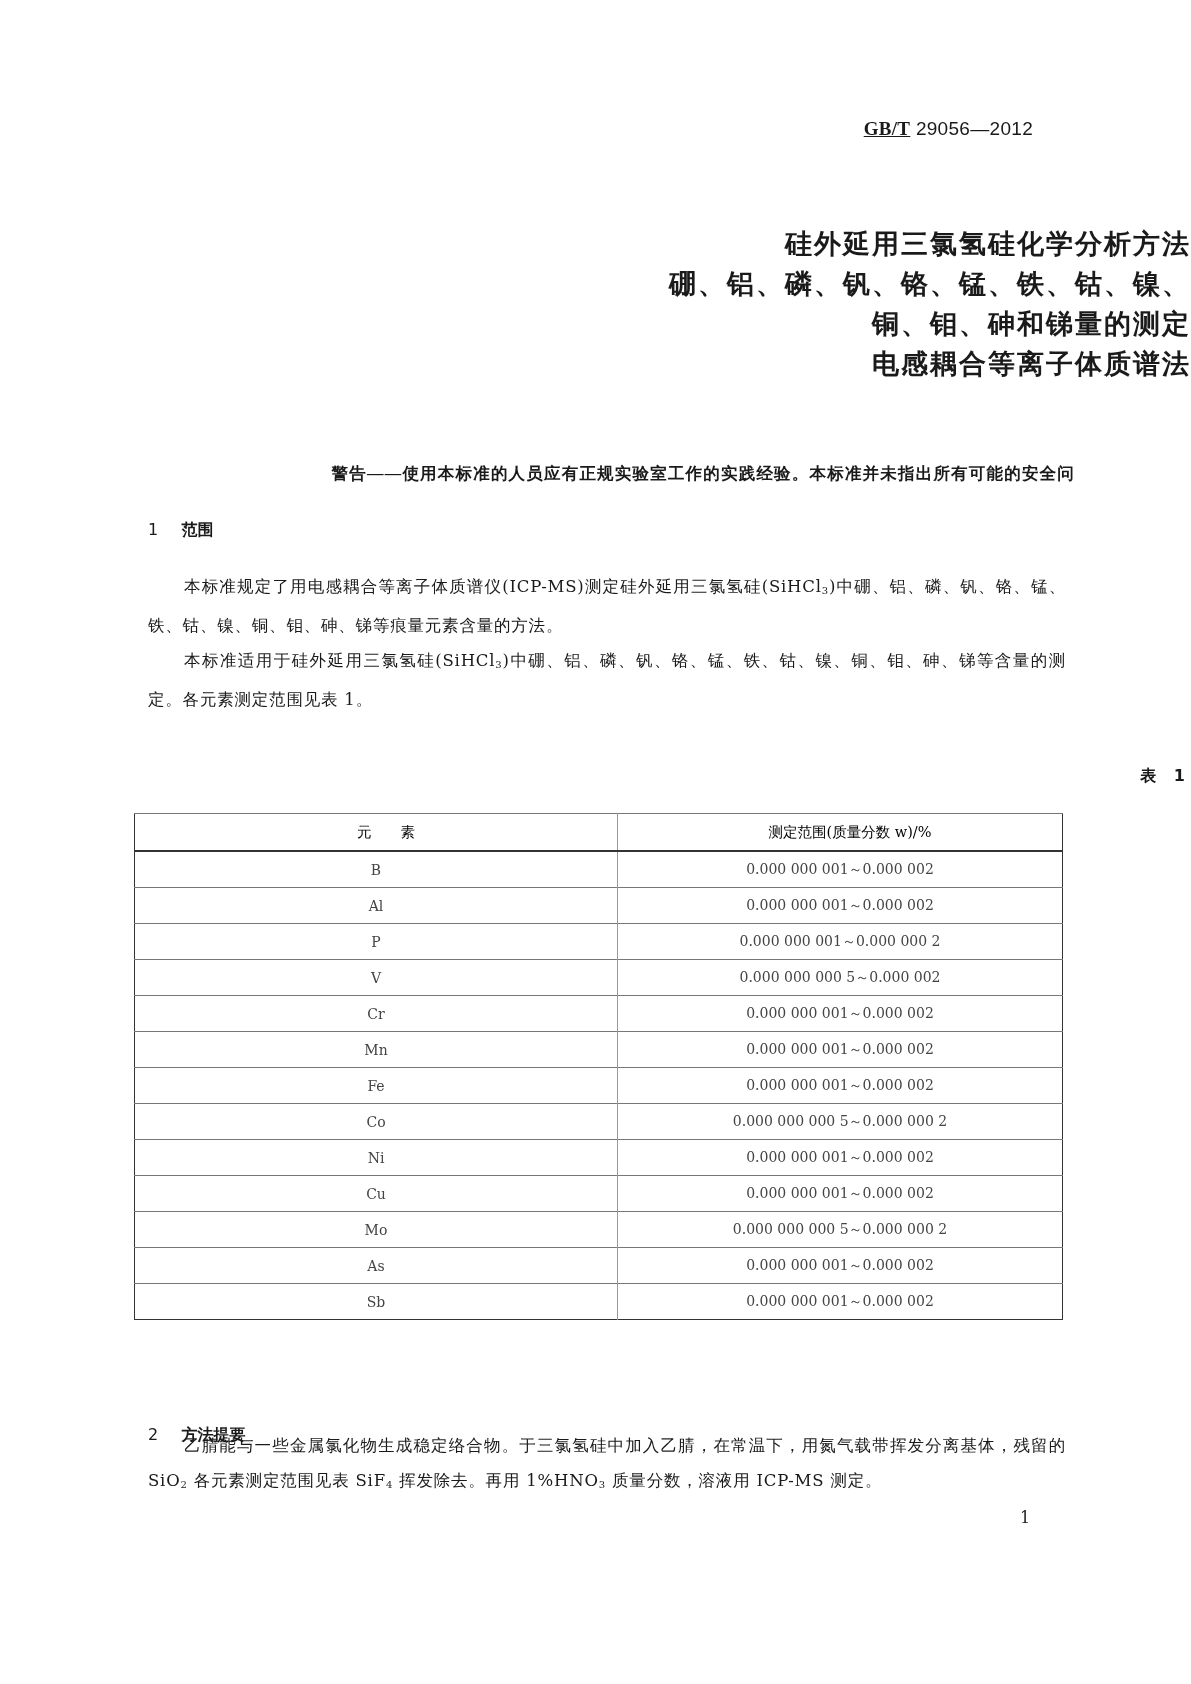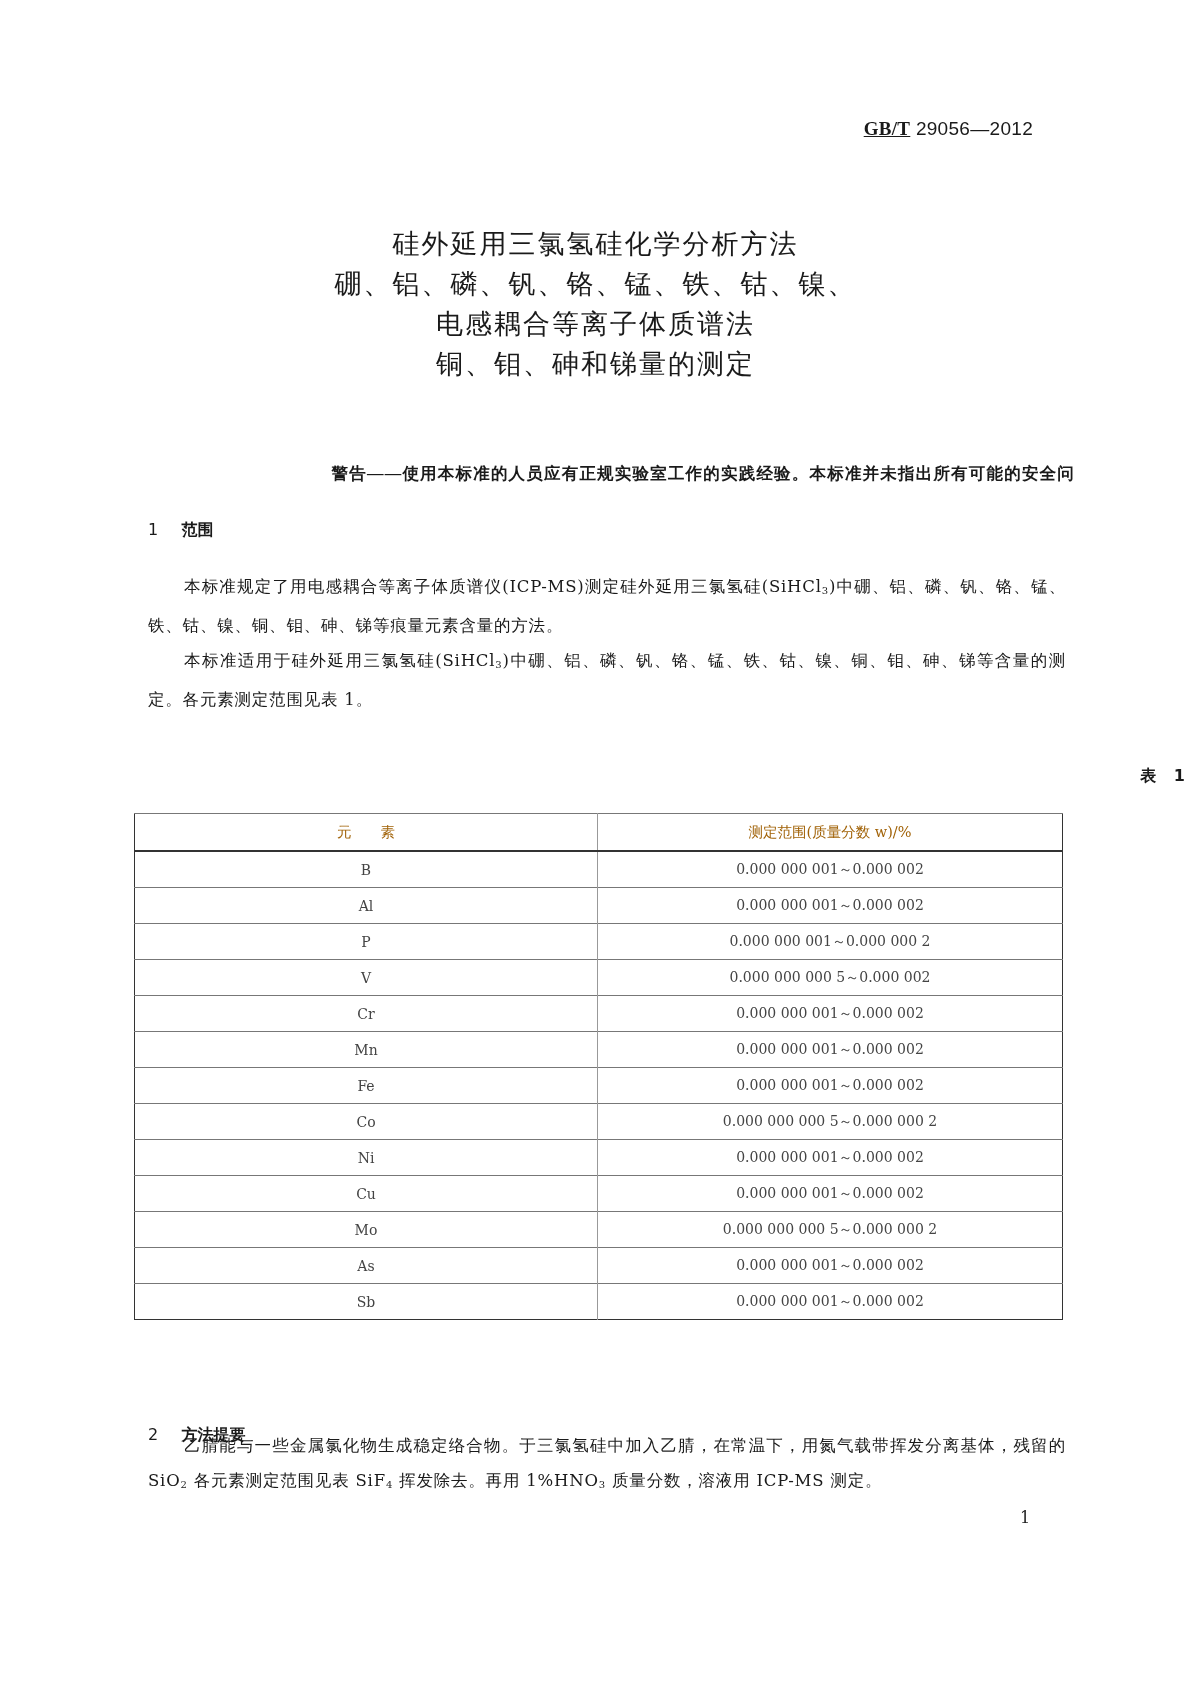--- a/index.html
+++ b/index.html
@@ -9,23 +9,23 @@
     font-family: "DejaVu Serif", "Liberation Serif", serif;
   }
   .std-code {
     position: absolute; top: 118px; right: 158px;
     font-size: 19px; letter-spacing: 0.3px;
     font-family: "Liberation Sans", "DejaVu Sans", sans-serif;
   }
   .std-code .gbt { font-family: "Liberation Serif", "DejaVu Serif", serif; font-weight: bold; text-decoration: underline; }
   .title-block {
     position: absolute; top: 224px; left: 0; width: 100%;
-    text-align: center;
+    text-align: right;
     font-family: "DejaVu Sans", "Liberation Sans", sans-serif;
-    font-weight: normal; font-size: 27px; line-height: 40px; letter-spacing: 2px;
+    font-weight: bold; font-size: 27px; line-height: 40px; letter-spacing: 2px;
   }
   .title-line { display: block; }
   .warning {
     position: absolute; top: 458px; left: 180px; width: 895px;
     font-family: Liberation Serif, serif;
     font-weight: bold; font-size: 16.5px; line-height: 32px; letter-spacing: 1.2px; text-align: right;
   }
   .warning .indent { display: block; padding-left: 84px; }
   .section-heading {
     position: absolute; left: 148px;
@@ -47,39 +47,39 @@
   }
   table.elements {
     position: absolute; top: 813px; left: 134px; width: 929px;
     border-collapse: collapse; border: 1.6px solid #333;
     font-size: 14px; color: #444;
   }
   table.elements th, table.elements td {
     height: 35px; text-align: center; border-top: 1.3px solid #777;
     font-weight: normal; padding: 0;
   }
-  table.elements th { border-bottom: 2px solid #333; height: 36px; color: #a16207; font-size: 14.5px; }
+  table.elements th { border-bottom: 2px solid #333; height: 36px; color: #000000; font-size: 14.5px; padding-left: 20px; }
   table.elements .col-el { width: 462px; border-right: 1px solid #999; }
   .page-num {
     position: absolute; top: 1508px; left: 1020px; font-size: 16px;
   }
 </style>
 </head>
 <body>
 
 <div class="std-code">
   <span class="gbt">GB/T</span>
   <span>29056—2012</span>
 </div>
 
 <div class="title-block">
   <span class="title-line">硅外延用三氯氢硅化学分析方法</span>
   <span class="title-line">硼、铝、磷、钒、铬、锰、铁、钴、镍、</span>
+  <span class="title-line">铜、钼、砷和锑量的测定</span>
   <span class="title-line">电感耦合等离子体质谱法</span>
-  <span class="title-line">铜、钼、砷和锑量的测定</span>
 </div>
 
 <div class="warning">
   <span style="display:block">警告——使用本标准的人员应有正规实验室工作的实践经验。本标准并未指出所有可能的安全问</span>
 </div>
 
 <div class="section-heading" style="top:520px;">
   <span class="num">1</span>
   <span style="margin-left:8px;">范围</span>
 </div>

